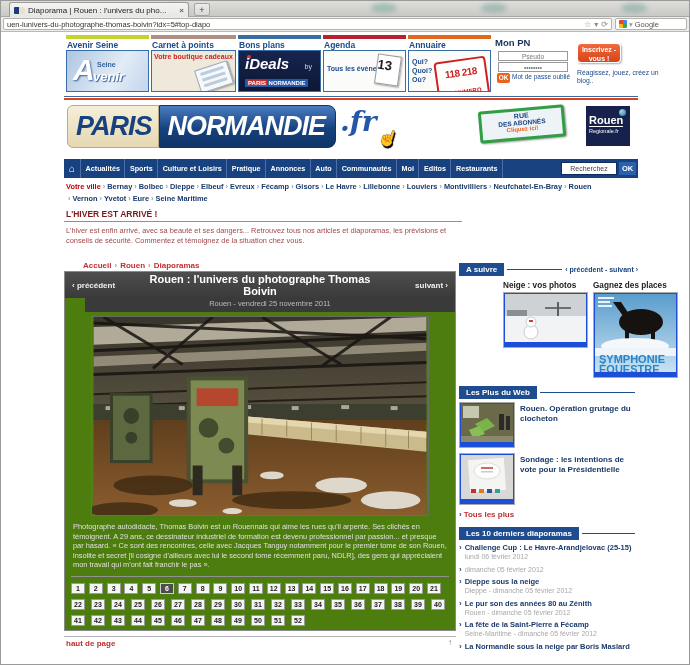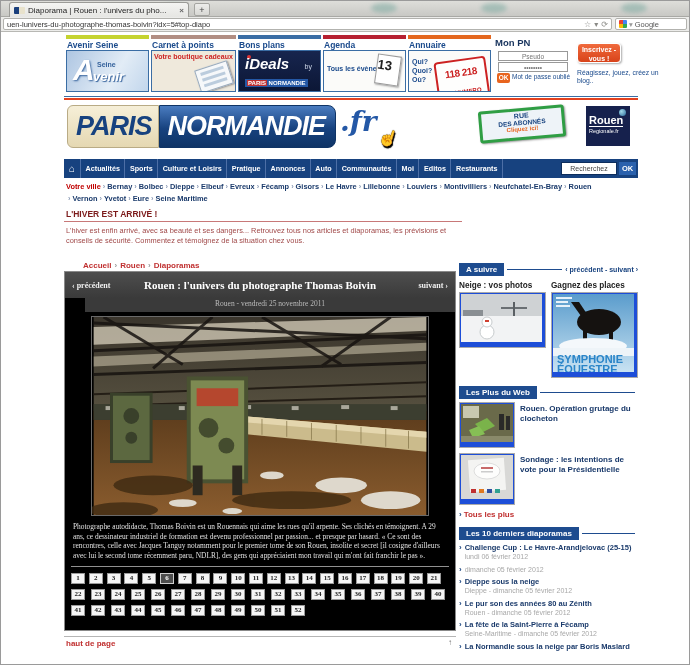--- a/index.html
+++ b/index.html
@@ -134,22 +134,22 @@
   .cty { color:#1a3a6b; }
 
   
   .hiver-t { position:absolute; left:65px; top:177px; font-size:8.5px; font-weight:bold; color:#7c1a1a; }
   .hiver-u { position:absolute; left:63px; top:189px; width:398px; height:1px; background:#c87878; }
   .hiver-p { position:absolute; left:65px; top:194px; width:388px; font-size:7.4px; color:#a04848; line-height:9.5px; }
   .bcrumb { position:absolute; left:65px; top:229px; font-size:8px; font-weight:bold; color:#c03030;margin-left:17px; }
   .bcrumb .s { color:#999; margin:0 3px; }
 
   
-  .panel { position:absolute; left:63px; top:239px; width:392px; height:360px; background:#000000;
-           border:1px solid #8a8a8a;font-family:Liberation Serif, serif; }
+  .panel { position:absolute; left:63px; top:239px; width:392px; height:360px; background:#4d7c0f;
+           border:1px solid #8a8a8a; }
   .ph { height:26px; background:linear-gradient(#4e4e4e,#3a3a3a); display:flex; align-items:center; padding:0 7px; }
   .ph .pv { color:#f0f0f0; font-size:8px; font-weight:bold; width:62px; }
   .ph .nx { color:#f0f0f0; font-size:8px; font-weight:bold; width:62px; text-align:right; }
   .ph .ti { flex:1; text-align:center; color:#fff; font-size:11px; font-weight:bold; }
   .psub { text-align:center; color:#bbb; font-size:7.5px; padding:1px 0 4px; background:#3a3a3a;margin-left:20px; }
   .photo { width:338px; height:200px; margin:4px auto 0; border:1px solid #6a6a6a; display:block; }
   .cap { padding:6px 8px 4px; color:#e0e0e0; font-size:7.4px; line-height:9.6px; }
   .pdiv { margin:2px 6px; border-top:1px solid #909090; }
   .pag { padding:4px 6px 0; }
   .prow { display:flex; margin-bottom:5px; }
@@ -162,21 +162,21 @@
   .topline { position:absolute; left:63px; top:604px; width:392px; border-top:1px solid #b5b5b5; }
   .toplink { position:absolute; left:65px; top:607px; font-size:8px; font-weight:bold; color:#c03030; }
   .toparrow { position:absolute; left:447px; top:606px; font-size:8px; color:#777; }
 
   
   .sb { position:absolute; left:458px; top:231px; width:179px; }
   .sb-head { display:flex; align-items:center; margin-bottom:3px; }
   .sb-tab { background:#1e4c8f; color:#fff; font-size:8px; font-weight:bold; padding:2px 7px; white-space:nowrap; }
   .sb-line { flex:1; height:1px; background:#1e4c8f; margin:0 3px; }
   .sb-pn { color:#17427f; font-size:7px; font-weight:bold; white-space:nowrap; }
-  .as-cols { display:flex; gap:5px; }
+  .as-cols { display:flex; gap:5px;margin-left:44px; }
   .as-col { width:87px; }
   .as-ttl { font-size:8.2px; font-weight:bold; color:#222; line-height:13px; }
   .thumbbox { border:1px solid #aaa; background:#1d4ed8; padding:1px; }
   .pw-item { display:flex; gap:5px; margin-bottom:5px; }
   .pw-ttl { font-size:8px; font-weight:bold; color:#1a3a6b; line-height:10px; padding-top:2px; }
   .pw-all { font-size:8px; font-weight:bold; color:#c03030; margin:2px 0 8px; }
   .pw-all .a { color:#17427f; margin-right:2px; }
   .dp-item { display:flex; gap:3px; margin-bottom:3.5px; }
   .dp-item .a { color:#17427f; font-size:8px; font-weight:bold; line-height:9px; }
   .dp-ttl { font-size:7.5px; font-weight:bold; color:#1a3a6b; line-height:9px; }

